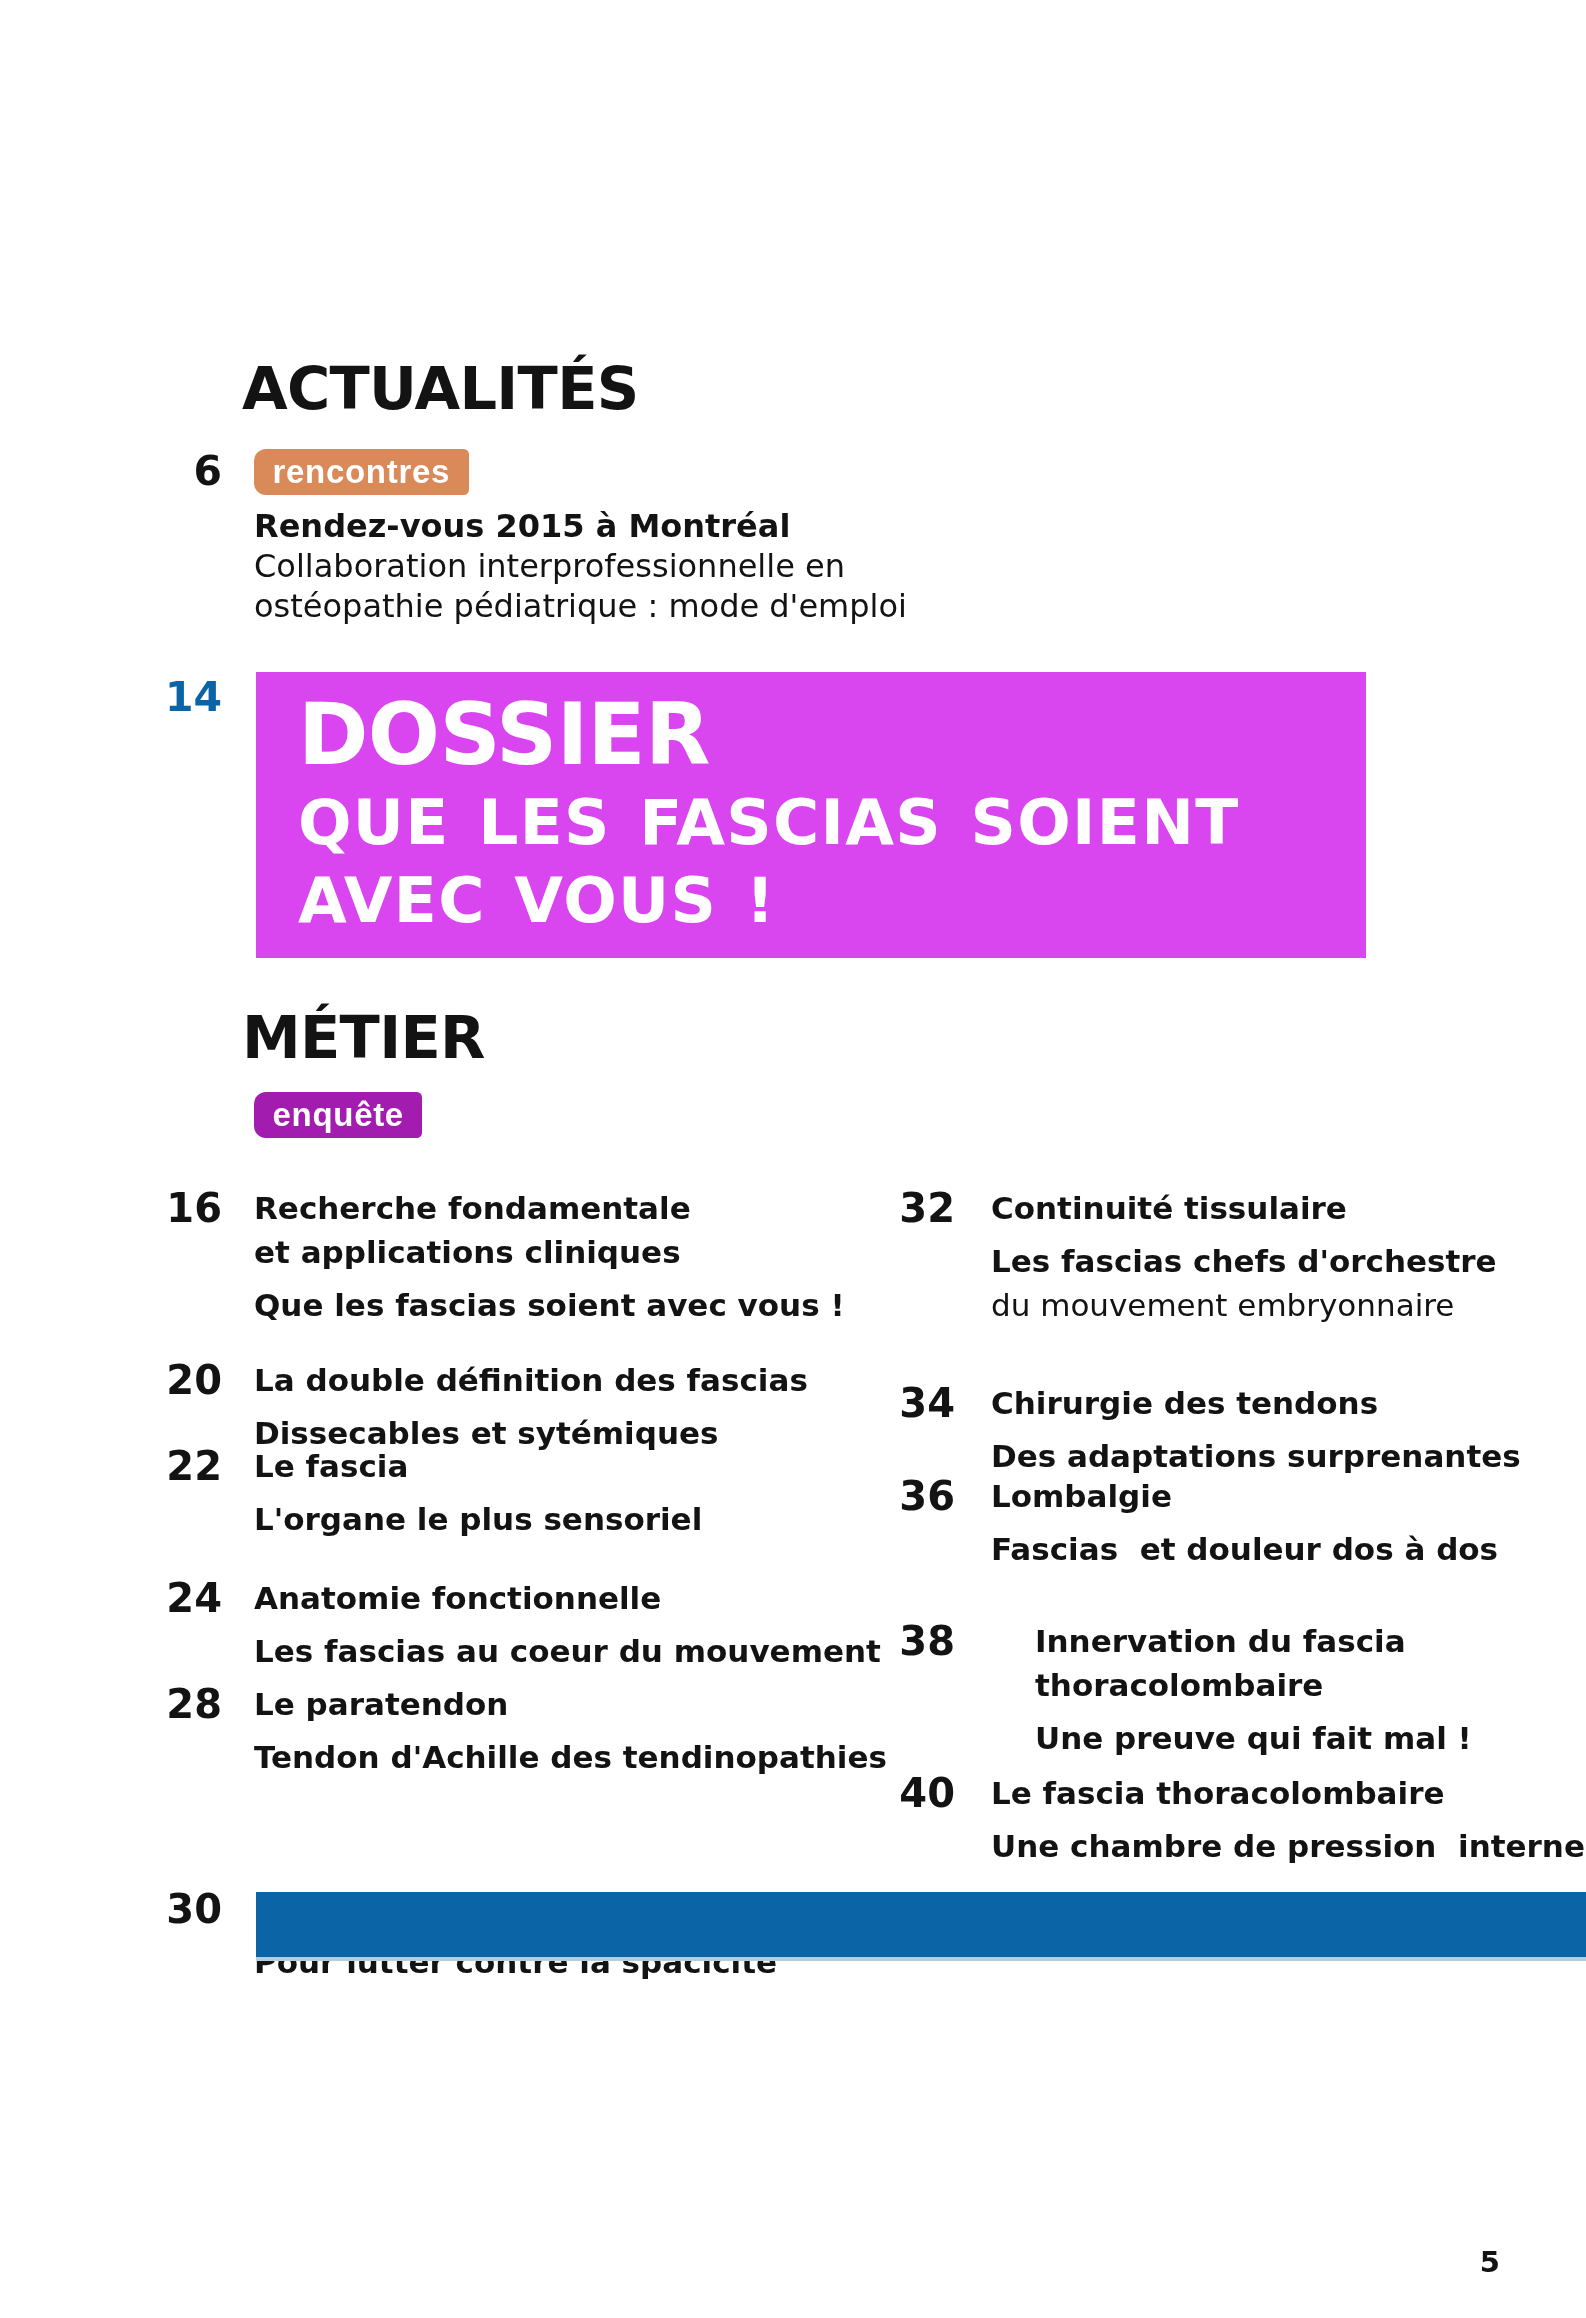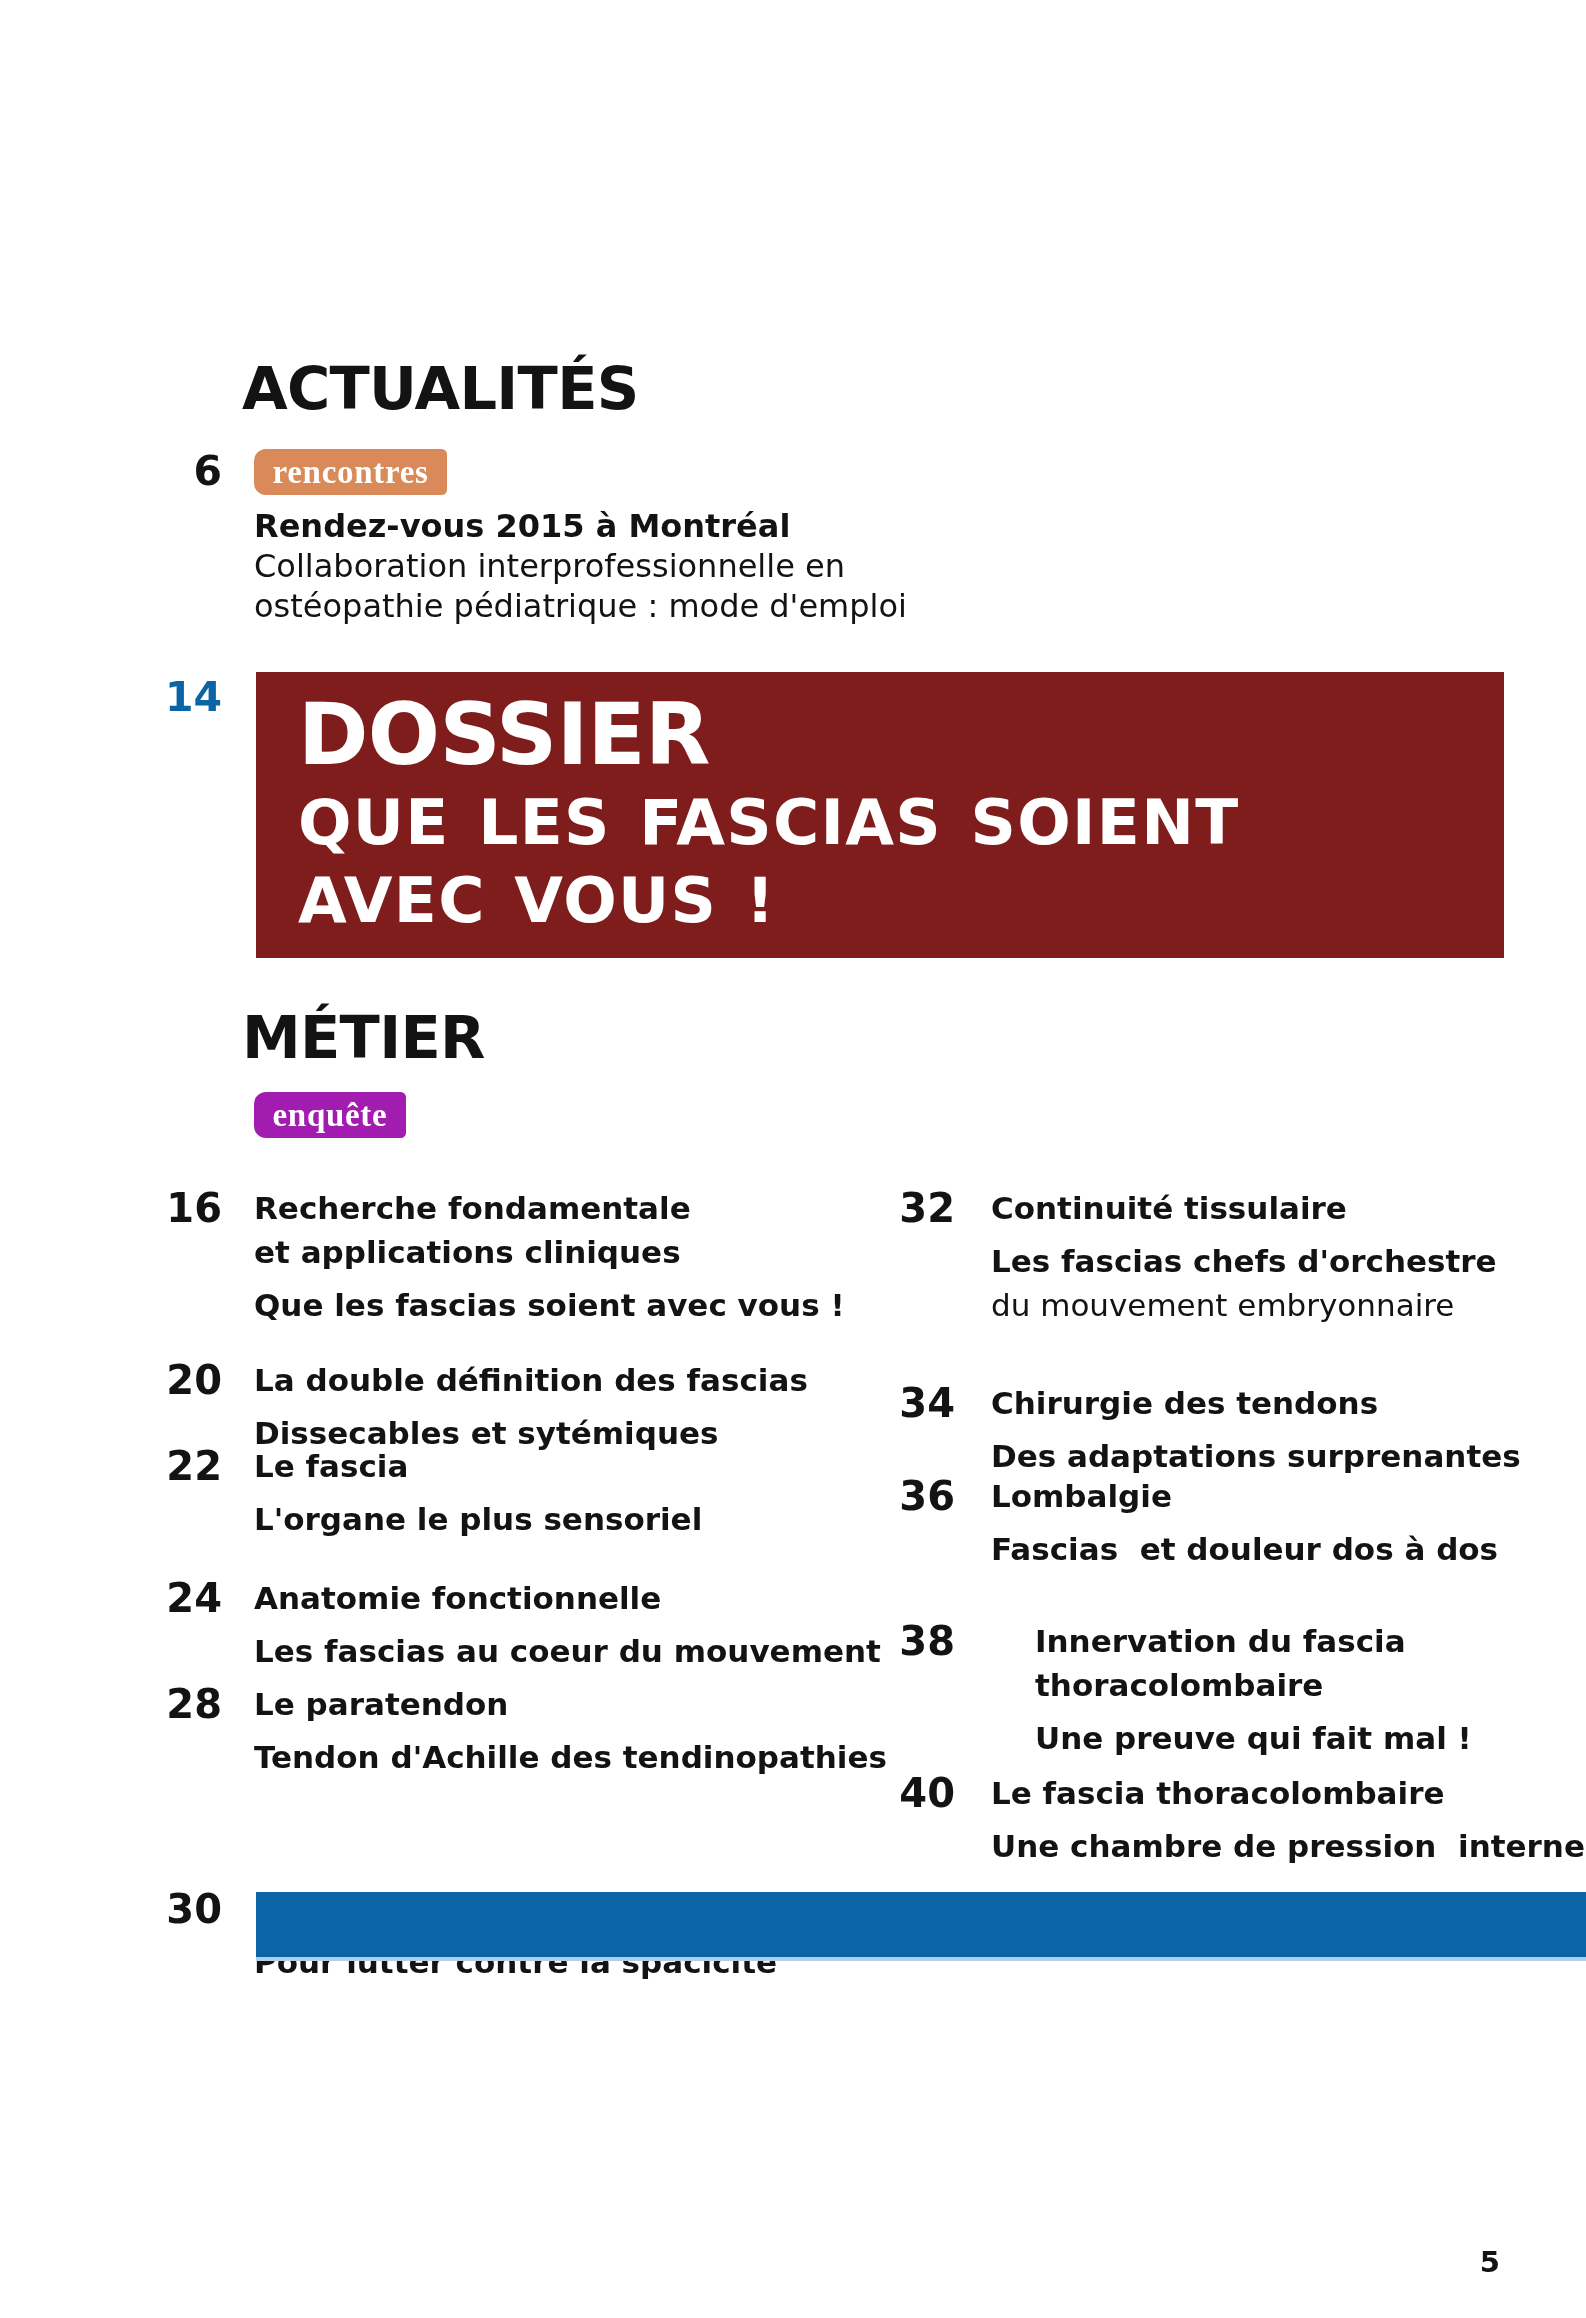--- a/index.html
+++ b/index.html
@@ -40,21 +40,21 @@
   #num-rencontres { top: 449px; }
   #num-dossier    { top: 675px; color: #0A64A5; }
 
   
   .badge {
     position: absolute;
     left: 254px;
     height: 46px;
     line-height: 46px;
     padding: 0 18.5px;
-    font-family: Liberation Serif, serif;
+    font-family: Liberation Sans, sans-serif;
     font-weight: 700;
     font-size: 33px;
     color: #ffffff;
     border-radius: 12px 5.3px 5.3px 12px;
     letter-spacing: 0.7px;
   }
   #badge-rencontres { top: 449px; background: #D98A58; }
   #badge-enquete    { top: 1092px; background: #a21caf; }
 
   
@@ -65,23 +65,23 @@
     font-size: 32px;
     line-height: 40px;
   }
   .act-title { font-weight: 700; }
 
   
   .banner {
     position: absolute;
     left: 256px;
     top: 672px;
-    width: 1248px;
+    width: 1110px;
     height: 286px;
-    background: #7f1d1d;
+    background: #d946ef;
     color: #ffffff;
     box-sizing: border-box;
     padding: 13.2px 0 0 42px;
   }
   .banner-title {
     font-size: 85px;
     font-weight: 700;
     line-height: 99px;
     letter-spacing: -0.7px;
   }

